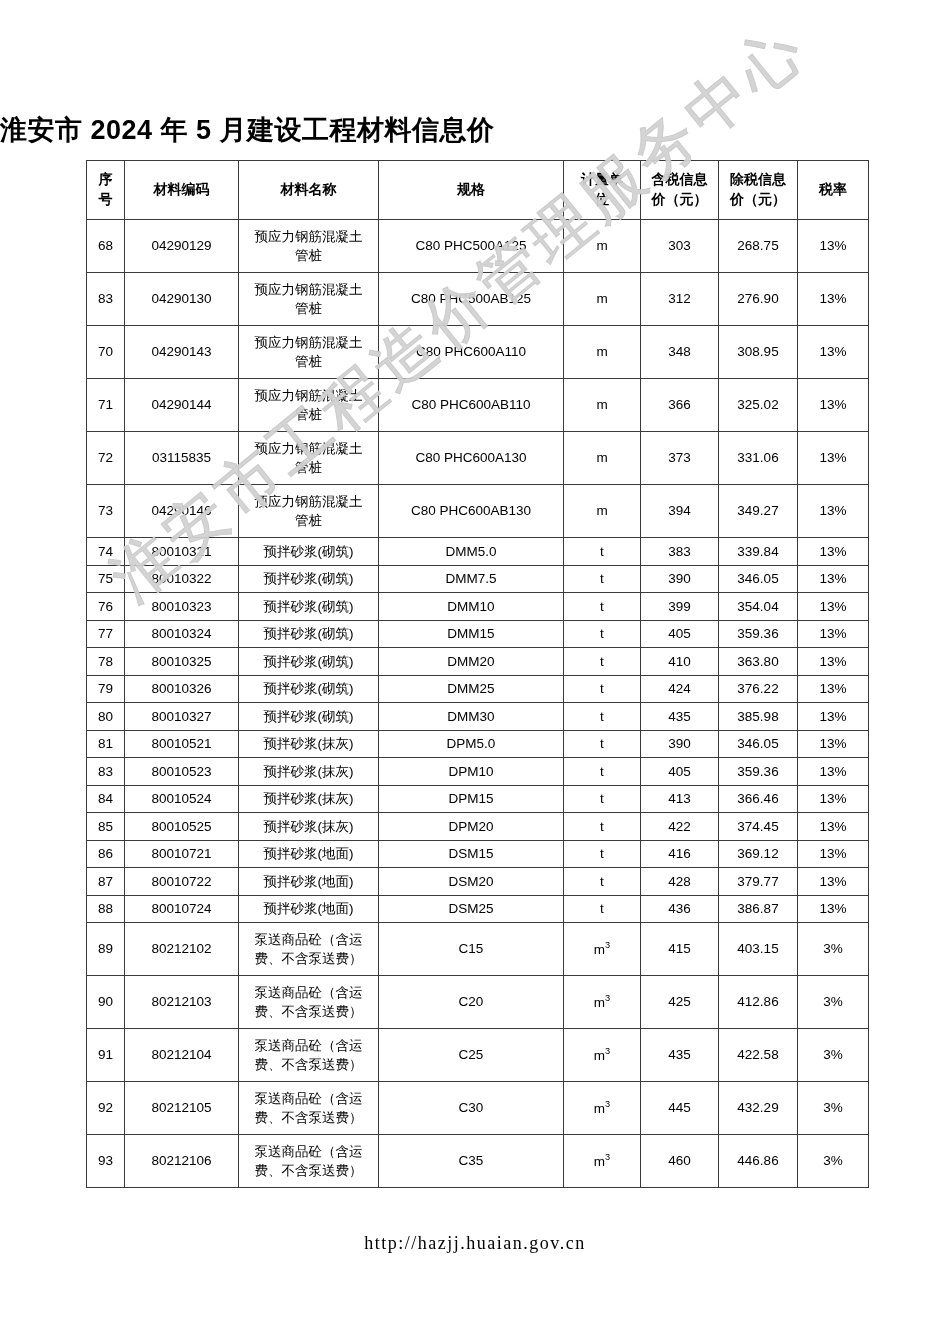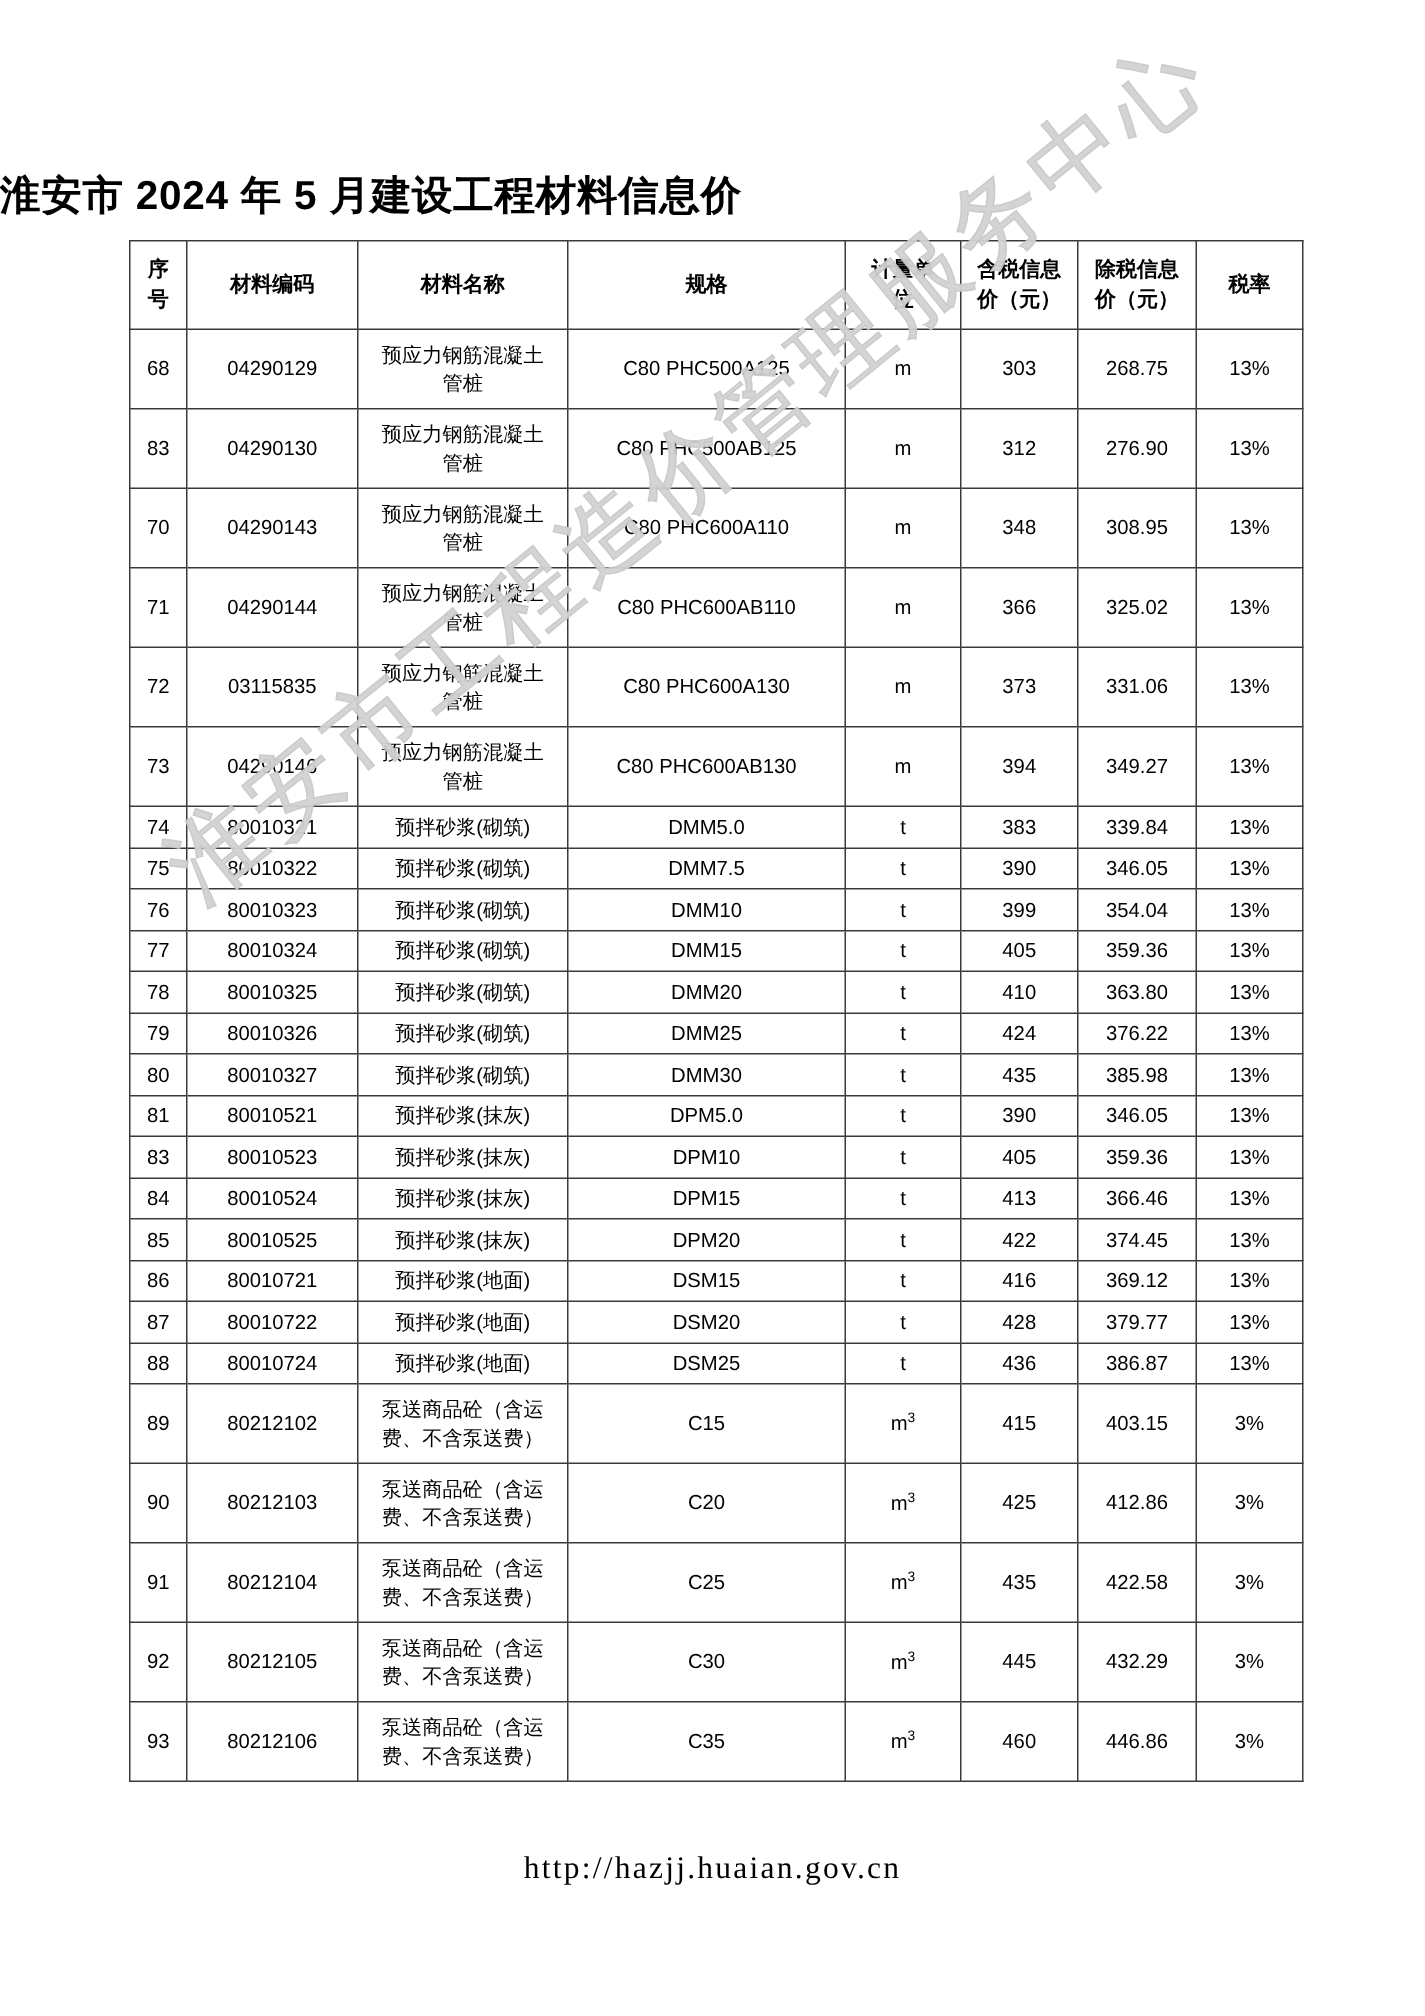--- a/index.html
+++ b/index.html
@@ -103,21 +103,21 @@
 
   td.cell-name { line-height: 1.4; margin-left: 24px; }
 
   #footer-url {
     position: absolute;
     left: 0;
     top: 1233px;
     width: 950px;
     text-align: center;
     font-family: "Liberation Serif", "DejaVu Serif", serif;
-    font-size: 21px;
+    font-size: 18px;
     letter-spacing: 1.5px;
     color: #000;
   }
   .sup { font-size: 0.68em; vertical-align: super; }
 </style>
 </head>
 <body>
 
 <div id="watermark-layer">
   <div class="watermark-text">淮安市工程造价管理服务中心</div>

